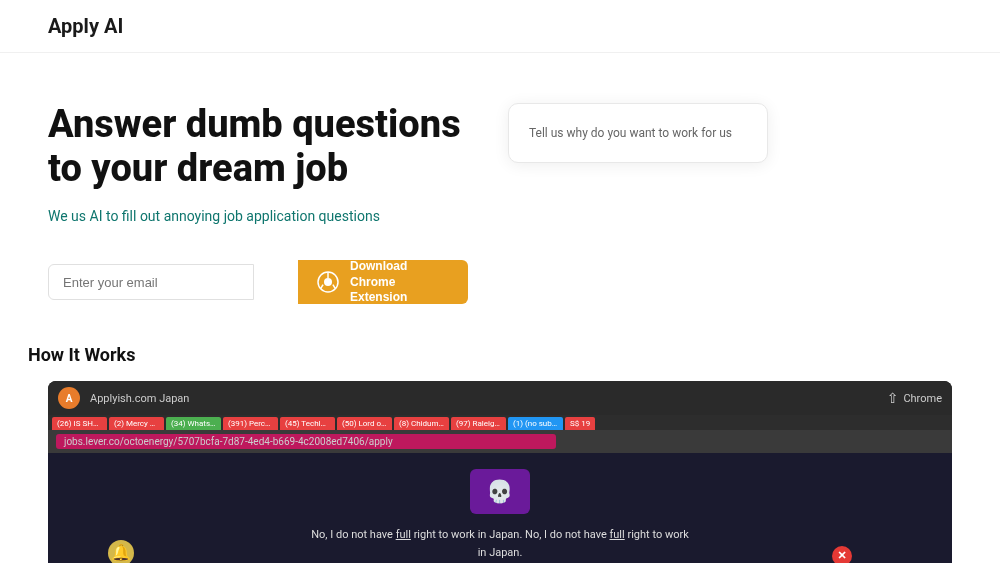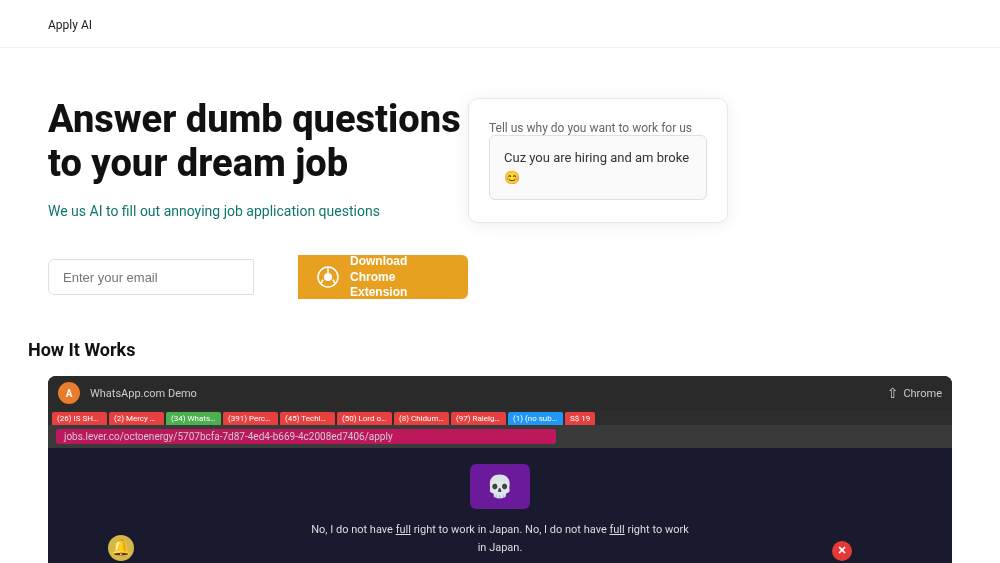--- a/index.html
+++ b/index.html
@@ -17,31 +17,32 @@
       overflow: hidden;
     }
 
     
     .header {
       padding: 14px 48px;
       border-bottom: 1px solid #f0f0f0;
     }
 
     .header-logo {
-      font-weight: 400;
-      font-size: 12px;
+      font-weight: 700;
+      font-size: 20px;
       color: #1a1a1a;
     }
 
     
     .hero {
       display: flex;
       flex-direction: row;
       align-items: flex-start;
       padding: 50px 48px 30px 48px;
+      gap: 40px;
     }
 
     .hero-left {
       flex: 1;
       max-width: 420px;
     }
 
     .hero-title {
       font-size: 38px;
       font-weight: 800;
@@ -321,34 +322,33 @@
         </svg>
         <span style="white-space:pre-line;">Download Chrome
 Extension</span>
       </button>
     </div>
   </div>
 
   <div class="hero-right">
     <div class="card">
       <div class="card-label">Tell us why do you want to work for us</div>
-      <div class="card-answer-box">Cuz you are hiring and am broke 😊</div>
     </div>
   </div>
 </section>
 
 <div class="section-title-row">
   <span class="section-title">How It Works</span>
 </div>
 
 <div class="video-container">
 
   <div class="video-header">
     <div class="video-avatar">A</div>
-    <span class="video-tab-label">WhatsApp.com Demo</span>
+    <span class="video-tab-label">Applyish.com Japan</span>
     <div class="video-share-btn">
       <span class="share-icon">⇧</span>
       <span>Chrome</span>
     </div>
   </div>
 
   <div class="browser-tabs-row">
     <div class="browser-tab">(26) IS SHE THE...</div>
     <div class="browser-tab">(2) Mercy Odudo...</div>
     <div class="browser-tab green">(34) WhatsApp</div>

